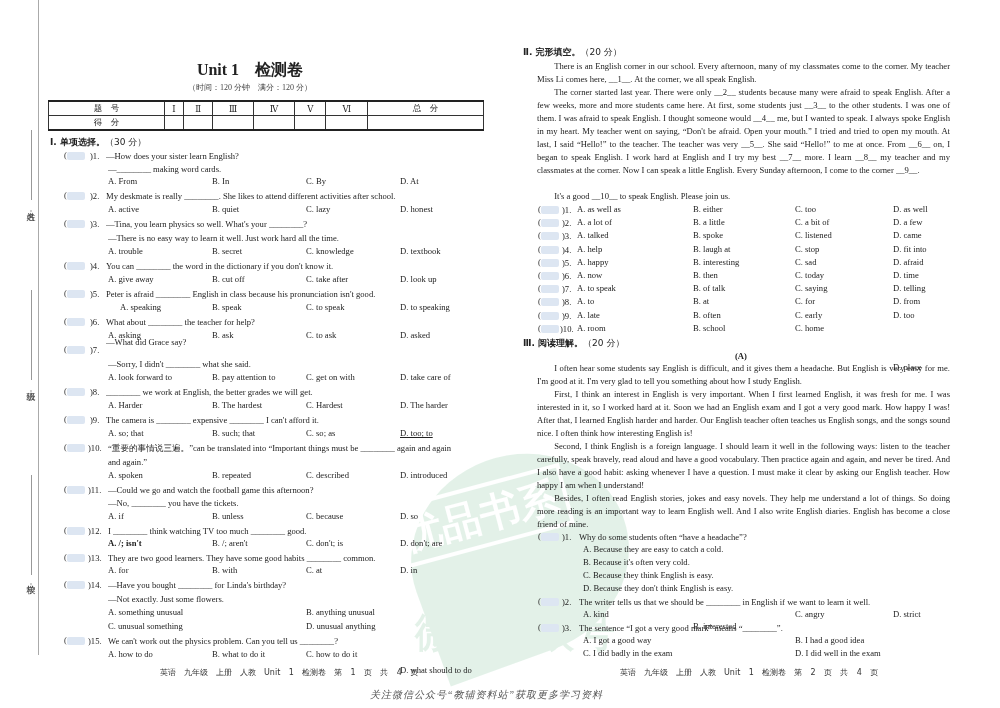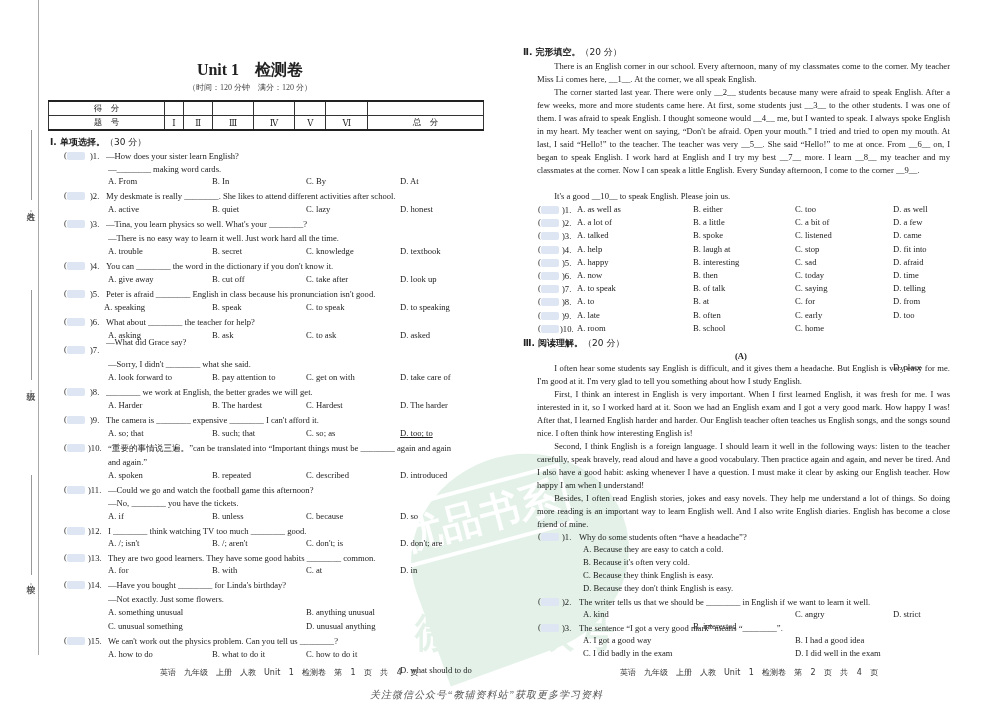--- a/index.html
+++ b/index.html
@@ -41,38 +41,38 @@
 <div class="gutter-label" style="top:385px;">班级：</div>
 <div class="gutter-line" style="top:475px;height:100px;"></div>
 <div class="gutter-label" style="top:578px;">学校：</div>
 
 <div class="title">Unit 1　检测卷</div>
 <div class="subtitle">（时间：120 分钟　满分：120 分）</div>
 
 <table class="score">
   <tbody>
       <tr>
-    <td>得　分</td>
-    <td></td>
-    <td></td>
-    <td></td>
-    <td></td>
-    <td></td>
-    <td></td>
-    <td></td>
-  </tr>
-  <tr>
     <td>题　号</td>
     <td>Ⅰ</td>
     <td>Ⅱ</td>
     <td>Ⅲ</td>
     <td>Ⅳ</td>
     <td>Ⅴ</td>
     <td>Ⅵ</td>
     <td>总　分</td>
+  </tr>
+  <tr>
+    <td>得　分</td>
+    <td></td>
+    <td></td>
+    <td></td>
+    <td></td>
+    <td></td>
+    <td></td>
+    <td></td>
   </tr>
 </tbody>
   </table>
 
 <div class="line sec" style="left:50px;top:136px;">
   <span>Ⅰ. 单项选择。</span><span class="pts">（30 分）</span>
 </div>
 
 <div id="s1">
     <span class="paren abs" style="left:64px;top:150px;">(<span class="ans"></span></span>
@@ -101,21 +101,21 @@
     <span class="paren abs" style="left:64px;top:260px;">(<span class="ans"></span></span>
     <div class="line" style="left:90px;top:260px;">)4.</div>
     <div class="line" style="left:106px;top:260px;">You can ________ the word in the dictionary if you don't know it.</div>
     <div class="opt" style="left:108px;top:274px;">A. give away</div>
     <div class="opt" style="left:212px;top:274px;">B. cut off</div>
     <div class="opt" style="left:306px;top:274px;">C. take after</div>
     <div class="opt" style="left:400px;top:274px;">D. look up</div>
     <span class="paren abs" style="left:64px;top:288px;">(<span class="ans"></span></span>
     <div class="line" style="left:90px;top:288px;">)5.</div>
     <div class="line" style="left:106px;top:288px;">Peter is afraid ________ English in class because his pronunciation isn't good.</div>
-    <div class="opt" style="left:104px;top:302px;">A. speaking</div>
+    <div class="opt" style="left:120px;top:302px;">A. speaking</div>
     <div class="opt" style="left:212px;top:302px;">B. speak</div>
     <div class="opt" style="left:306px;top:302px;">C. to speak</div>
     <div class="opt" style="left:400px;top:302px;">D. to speaking</div>
     <span class="paren abs" style="left:64px;top:316px;">(<span class="ans"></span></span>
     <div class="line" style="left:90px;top:316px;">)6.</div>
     <div class="line" style="left:106px;top:316px;">What about ________ the teacher for help?</div>
     <div class="opt" style="left:108px;top:330px;">A. asking</div>
     <div class="opt" style="left:212px;top:330px;">B. ask</div>
     <div class="opt" style="left:306px;top:330px;">C. to ask</div>
     <div class="opt" style="left:400px;top:330px;">D. asked</div>
@@ -153,21 +153,21 @@
     <div class="line" style="left:88px;top:484px;">)11.</div>
     <div class="line" style="left:108px;top:484px;">—Could we go and watch the football game this afternoon?</div>
     <div class="line" style="left:108px;top:497px;">—No, ________ you have the tickets.</div>
     <div class="opt" style="left:108px;top:511px;">A. if</div>
     <div class="opt" style="left:212px;top:511px;">B. unless</div>
     <div class="opt" style="left:306px;top:511px;">C. because</div>
     <div class="opt" style="left:400px;top:511px;">D. so</div>
     <span class="paren abs" style="left:64px;top:525px;">(<span class="ans"></span></span>
     <div class="line" style="left:88px;top:525px;">)12.</div>
     <div class="line" style="left:108px;top:525px;">I ________ think watching TV too much ________ good.</div>
-    <div class="opt" style="left:108px;top:538px;">A. /; isn't</div>
+    <div class="opt" style="left:108px;top:538px;font-weight:bold;">A. /; isn't</div>
     <div class="opt" style="left:212px;top:538px;">B. /; aren't</div>
     <div class="opt" style="left:306px;top:538px;">C. don't; is</div>
     <div class="opt" style="left:400px;top:538px;">D. don't; are</div>
     <span class="paren abs" style="left:64px;top:552px;">(<span class="ans"></span></span>
     <div class="line" style="left:88px;top:552px;">)13.</div>
     <div class="line" style="left:108px;top:552px;">They are two good learners. They have some good habits ________ common.</div>
     <div class="opt" style="left:108px;top:565px;">A. for</div>
     <div class="opt" style="left:212px;top:565px;">B. with</div>
     <div class="opt" style="left:306px;top:565px;">C. at</div>
     <div class="opt" style="left:400px;top:565px;">D. in</div>

